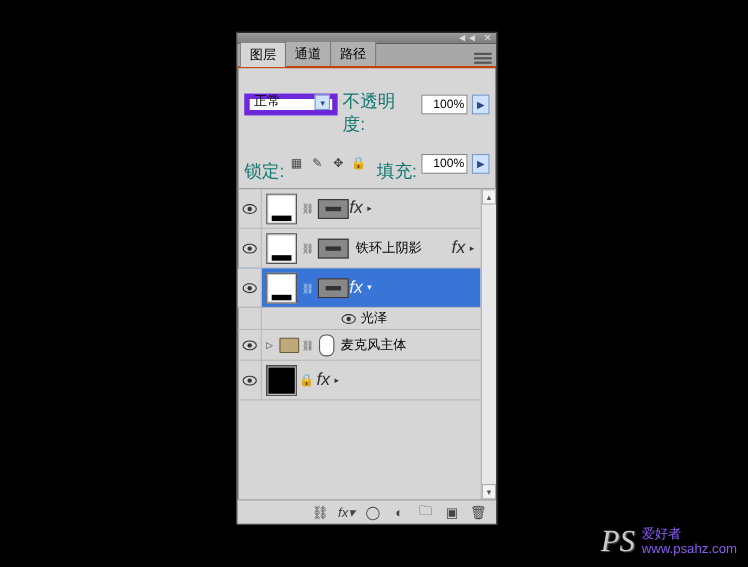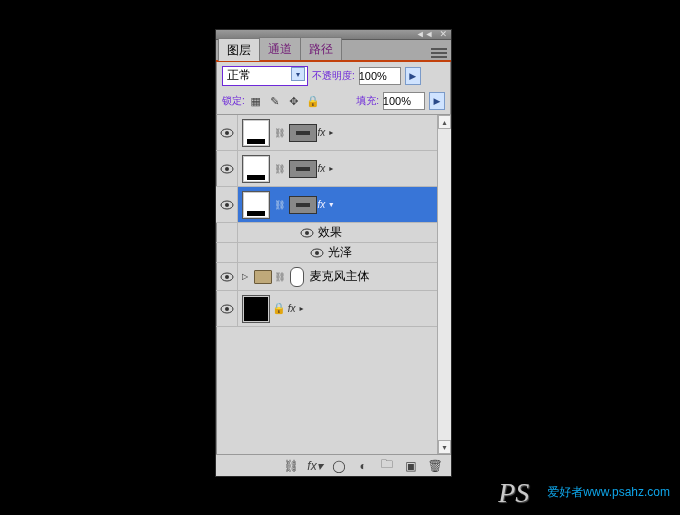--- a/index.html
+++ b/index.html
@@ -35,21 +35,21 @@
     align-items: flex-end;
     padding-left: 2px; gap: 0;
   }
   .tab {
     padding: 3px 8px 2px 8px;
     font-size: 12px;
     background: #b0b0b0;
     border: 1px solid #7a7a7a;
     border-bottom: none;
     margin-right: -1px;
-    color: #701a75;
+    color: #000000;
     cursor: pointer;
   }
   .tab.active {
     background: #d6d6d6;
     color: #000;
     position: relative; top: 1px;
   }
   .tab-menu {
     margin-left: auto; margin-right: 4px;
     width: 16px; height: 14px;
@@ -57,36 +57,36 @@
     cursor: pointer;
   }
   .tab-menu div { height: 2px; background: #555; }
   .controls {
     padding: 4px 6px;
     display: flex; flex-direction: column; gap: 6px;
   }
   .row { display: flex; align-items: center; gap: 4px; }
   .blend-select {
     width: 86px; height: 20px;
-    background: #fff; border: 1px solid #6d28d9;
-    display: flex; align-items: flex-start; justify-content: space-between;
+    background: #fff; border: 5px solid #6d28d9;
+    display: flex; align-items: flex-end; justify-content: space-between;
     padding: 0 2px 0 4px; font-size: 12px;
   }
   .dd-arrow {
     width: 14px; height: 14px; background: #cfe3ff;
     border: 1px solid #7a9ac9;
     display: flex; align-items: center; justify-content: center;
     font-size: 8px; color: #2a4a8a;
   }
-  .lbl { font-size: 10px; color: #6d28d9; }
+  .lbl { font-size: 16px; color: #0f766e; margin-top: 16px; }
   .pct-box {
     width: 42px; height: 18px;
     background: #fff; border: 1px solid #888;
     display: flex; align-items: center; justify-content: flex-end;
-    padding-right: 13px; font-size: 11px;
+    padding-right: 2px; font-size: 11px;
   }
   .arrow-btn {
     width: 16px; height: 18px;
     background: #cfe3ff; border: 1px solid #7a9ac9;
     display: flex; align-items: center; justify-content: center;
     font-size: 9px; color: #2a4a8a;
   }
   .lock-icons { display: flex; gap: 5px; align-items: center; }
   .lock-icon { width: 14px; height: 14px; display: flex; align-items: center; justify-content: center; font-size: 11px; color: #444; }
   .layers {
@@ -136,21 +136,21 @@
     background: #888; border: 1px solid #333;
     display: flex; align-items: center; justify-content: center;
   }
   .mask-inner {
     width: 14px; height: 4px; background: #333;
   }
   .layer-name {
     flex: 1; padding-left: 6px; font-size: 12px;
     white-space: nowrap; overflow: hidden;
   }
-  .fx { font-style: italic; font-size: 10px; padding-right: 2px; color: #333; }
+  .fx { font-style: italic; font-size: 16px; padding-right: 2px; color: #333; }
   .selected .fx { color: #eef; }
   .tri { font-size: 8px; padding: 0 2px; color: #333; }
   .selected .tri { color: #eef; }
   .effect-indent { width: 62px; }
   .effect-indent.sub { width: 72px; }
   .effect-label { font-size: 12px; padding-left: 4px; }
   .group-row { height: 28px; }
   .group-icon {
     width: 18px; height: 14px;
     background: #bfa97a;
@@ -186,31 +186,31 @@
     gap: 8px; padding: 0 8px;
   }
   .footer span {
     font-size: 12px; color: #444; cursor: pointer;
     display: inline-flex; width: 16px; justify-content: center;
   }
   .footer .fx-ic { font-style: italic; }
   .watermark {
     position: absolute;
     right: 10px; bottom: 6px;
-    display: flex; align-items: center; gap: 18px;
+    display: flex; align-items: center; gap: 6px;
     color: #888; font-size: 12px;
   }
   .wm-logo {
     font-family: Georgia, serif;
     font-size: 28px; font-style: italic;
     color: #c9c9c9; text-shadow: 1px 1px 1px #555;
   }
   .wm-text {
-    display: flex; line-height: 1.15;
-    font-size: 12px; color: #0ea5e9;
+    display: flex; flex-direction: column; line-height: 1.15;
+    font-size: 12px; color: #8b5cf6;
   }
 </style>
 </head>
 <body>
 
 <div class="panel">
 
   <div class="panel-header">
     <span>◄◄</span>
     <span>✕</span>
@@ -288,20 +288,21 @@
           </div>
         <div class="thumb-area">
           <div class="thumb">
               <div class="thumb-shape"></div>
             </div>
           <span class="link">⛓</span>
           <div class="mask">
               <div class="mask-inner"></div>
             </div>
         </div>
+        <div class="layer-name">铁环上阴影</div>
         <span class="fx">fx</span>
         <span class="tri">▸</span>
       </div>
 
       <div class="layer selected">
         <div class="eye-col" style="background:#d6d6d6">
             <span class="eye">
           <svg viewBox="0 0 14 10">
                 <ellipse cx="7" cy="5" rx="6" ry="4" fill="none" stroke="#333" stroke-width="1"></ellipse>
                 <circle cx="7" cy="5" r="2" fill="#333"></circle>
@@ -314,31 +315,20 @@
             </div>
           <span class="link">⛓</span>
           <div class="mask">
               <div class="mask-inner"></div>
             </div>
         </div>
         <span class="fx">fx</span>
         <span class="tri">▾</span>
       </div>
 
-      <div class="layer effect-row">
-        <div class="eye-col"></div>
-        <div class="effect-indent"></div>
-        <span class="eye">
-          <svg viewBox="0 0 14 10">
-              <ellipse cx="7" cy="5" rx="6" ry="4" fill="none" stroke="#333" stroke-width="1"></ellipse>
-              <circle cx="7" cy="5" r="2" fill="#333"></circle>
-            </svg>
-        </span>
-        <span class="effect-label">效果</span>
-      </div>
       <div class="layer effect-row">
         <div class="eye-col"></div>
         <div class="effect-indent sub"></div>
         <span class="eye">
           <svg viewBox="0 0 14 10">
               <ellipse cx="7" cy="5" rx="6" ry="4" fill="none" stroke="#333" stroke-width="1"></ellipse>
               <circle cx="7" cy="5" r="2" fill="#333"></circle>
             </svg>
         </span>
         <span class="effect-label">光泽</span>

